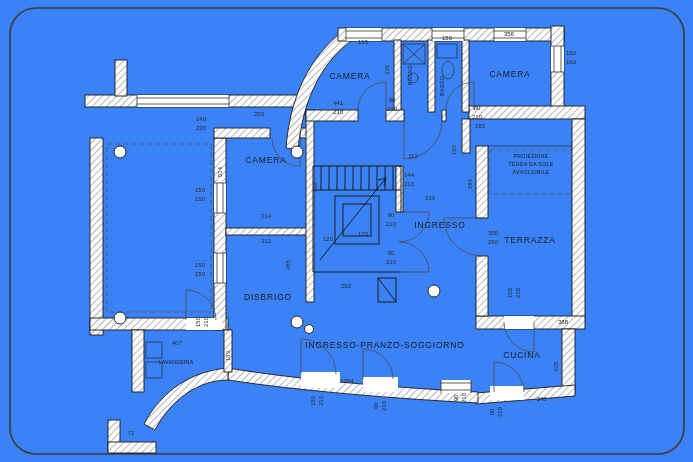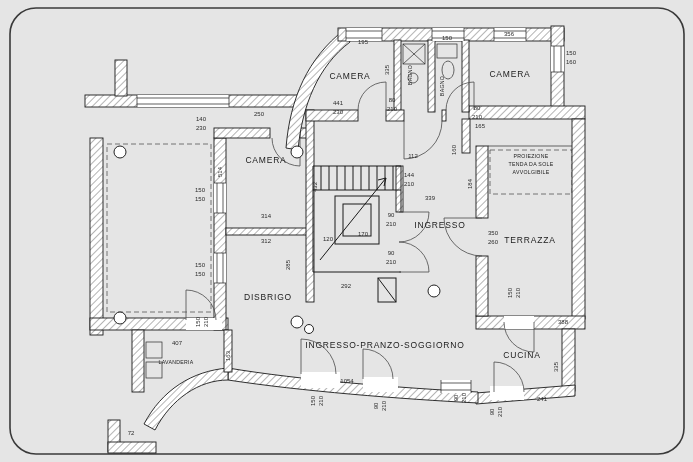--- a/index.html
+++ b/index.html
@@ -1,16 +1,16 @@
 <!DOCTYPE html>
 <html><head>
 <meta charset="utf-8">
 <style>
   html,body{margin:0;padding:0;background:#ffffff;}
-  .page{width:693px;height:462px;position:relative;background:#e5e5e5;overflow:hidden;text-decoration:underline;}
+  .page{width:693px;height:462px;position:relative;background:#3b82f6;overflow:hidden;text-decoration:underline;}
   svg{display:block;}
   text{font-family:"Liberation Sans","DejaVu Sans",sans-serif;fill:#1a1a1a;}
   .r{font-size:8.5px;letter-spacing:.8px;text-anchor:middle;}
   .rs{font-size:5.2px;letter-spacing:.3px;text-anchor:middle;}
   .d{font-size:6px;fill:#2b2b2b;text-anchor:middle;}
   .wall{fill:url(#hatch);stroke:#1a1a1a;stroke-width:.9;}
   .thin{fill:none;stroke:#1a1a1a;stroke-width:1;}
   .lite{fill:none;stroke:#2a2a2a;stroke-width:.7;}
   .door{fill:none;stroke:#4a4a4a;stroke-width:.8;}
   .dash{fill:none;stroke:#555;stroke-width:.8;stroke-dasharray:5 3;}

